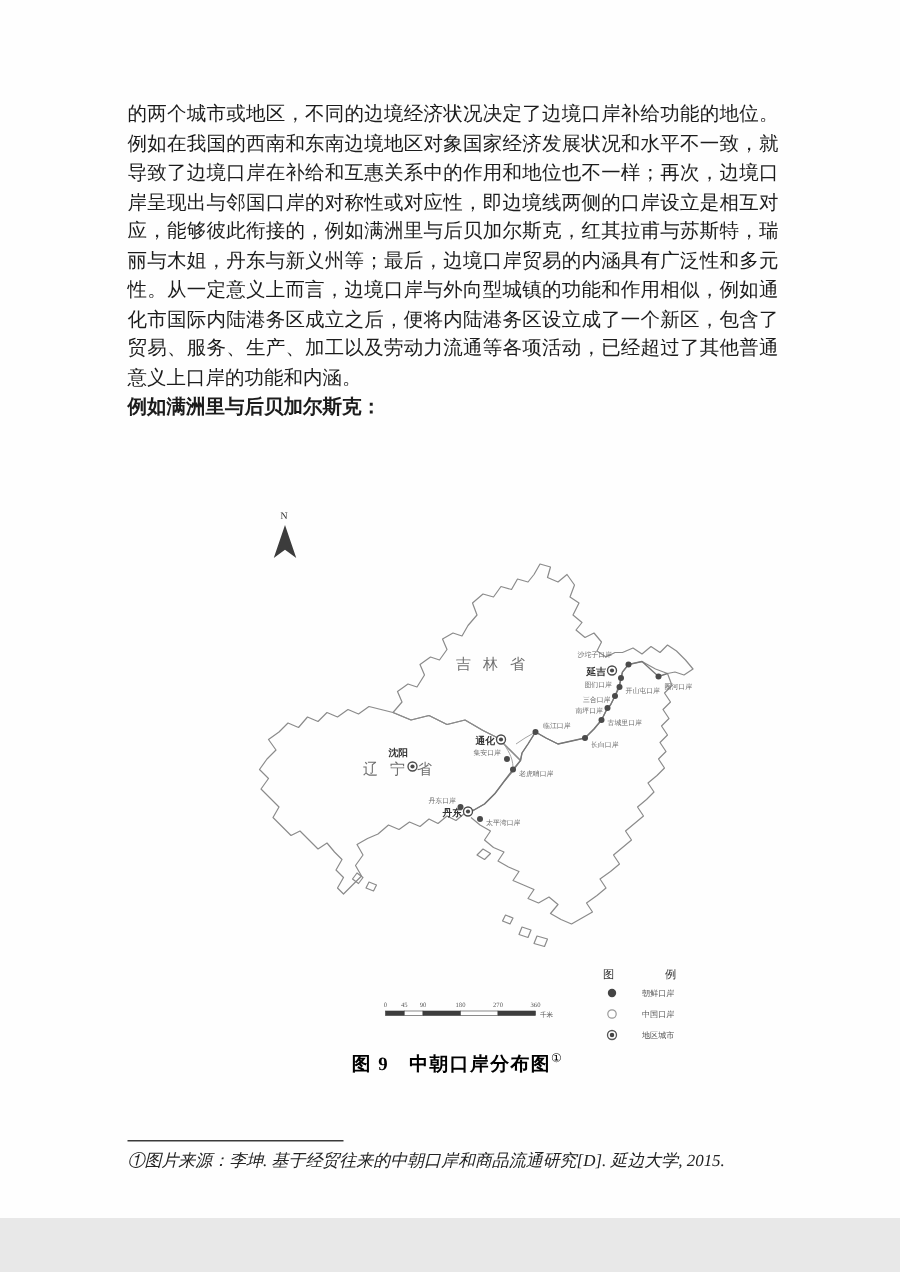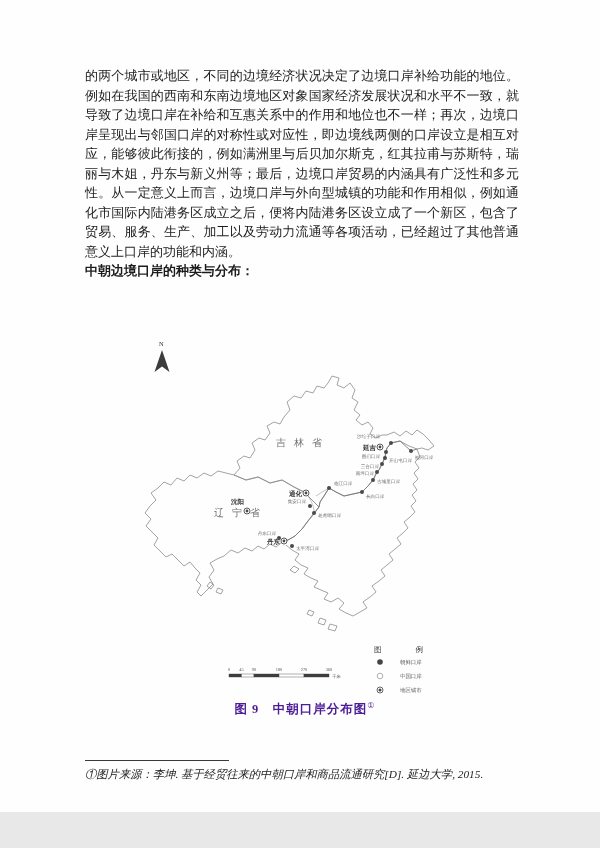--- a/index.html
+++ b/index.html
@@ -4,25 +4,25 @@
 <style>
   html,body{margin:0;padding:0;background:#e8e8e8;}
   .page{
     position:relative;width:600px;height:812px;background:#fefefe;margin:0 auto;
     font-family:"Liberation Serif","DejaVu Serif",serif;color:#1c1c1c;overflow:hidden;
   }
   .body-text{position:absolute;left:85px;top:66px;width:434px;}
   .body-text p{margin:0;font-size:13px;line-height:19.5px;text-align:justify;text-justify:inter-ideograph;}
   .body-text .heading{margin:0;font-size:13px;line-height:19.5px;font-weight:bold;}
   .para-indent{text-indent:2em;}
-  .map-figure{position:absolute;left:124px;top:330px;width:340px;height:395px;}
+  .map-figure{position:absolute;left:152px;top:330px;width:340px;height:395px;}
   .map-figure svg{display:block;width:340px;height:395px;}
   .fig-caption{
     position:absolute;left:0;top:701px;width:600px;text-align:center;
-    font-size:12.5px;font-weight:600;letter-spacing:1px;color:#4c1d95;padding-left:10px;box-sizing:border-box;
+    font-size:12.5px;font-weight:600;letter-spacing:1px;color:#000000;padding-left:10px;box-sizing:border-box;
   }
   .fig-caption sup{font-size:8px;font-weight:400;}
   .footnote-rule{position:absolute;left:85px;top:760px;width:144px;border-top:1.5px solid #3a3a3a;}
   .footnote-text{position:absolute;left:85px;top:766px;width:460px;font-size:11.3px;line-height:16px;color:#222;font-style:italic;}
   .mapline{fill:none;stroke:#8b8b8b;stroke-width:0.8;stroke-linejoin:round;}
   .borderline{fill:none;stroke:#777;stroke-width:0.9;stroke-linejoin:round;}
   .riverline{fill:none;stroke:#9a9a9a;stroke-width:0.6;}
   .prov-label{font-size:10px;fill:#6f6f6f;letter-spacing:8px;}
   .city-label{font-size:6.5px;font-weight:bold;fill:#333;}
   .port-label{font-size:4.6px;fill:#6a6a6a;}
@@ -31,21 +31,21 @@
   .legend-title{font-size:7.5px;fill:#333;letter-spacing:16px;}
   .north-n{font-size:6.5px;fill:#333;}
 </style>
 </head>
 <body>
 
 <div class="page">
 
   <div class="body-text">
     <p>的两个城市或地区，不同的边境经济状况决定了边境口岸补给功能的地位。例如在我国的西南和东南边境地区对象国家经济发展状况和水平不一致，就导致了边境口岸在补给和互惠关系中的作用和地位也不一样；再次，边境口岸呈现出与邻国口岸的对称性或对应性，即边境线两侧的口岸设立是相互对应，能够彼此衔接的，例如满洲里与后贝加尔斯克，红其拉甫与苏斯特，瑞丽与木姐，丹东与新义州等；最后，边境口岸贸易的内涵具有广泛性和多元性。从一定意义上而言，边境口岸与外向型城镇的功能和作用相似，例如通化市国际内陆港务区成立之后，便将内陆港务区设立成了一个新区，包含了贸易、服务、生产、加工以及劳动力流通等各项活动，已经超过了其他普通意义上口岸的功能和内涵。</p>
-    <p class="heading">中朝边境口岸的种类与分布：</p>
+    <p class="heading">例如满洲里与后贝加尔斯克：</p>
   </div>
 
   <div class="map-figure">
     <svg viewBox="0 0 340 395" xmlns="http://www.w3.org/2000/svg">
 
       <g>
         <text class="north-n" x="35" y="16">N</text>
         <path d="M38,20 L30.5,42 L38,36.5 L45.5,42 Z" fill="#3c3c3c"></path>
       </g>
 

